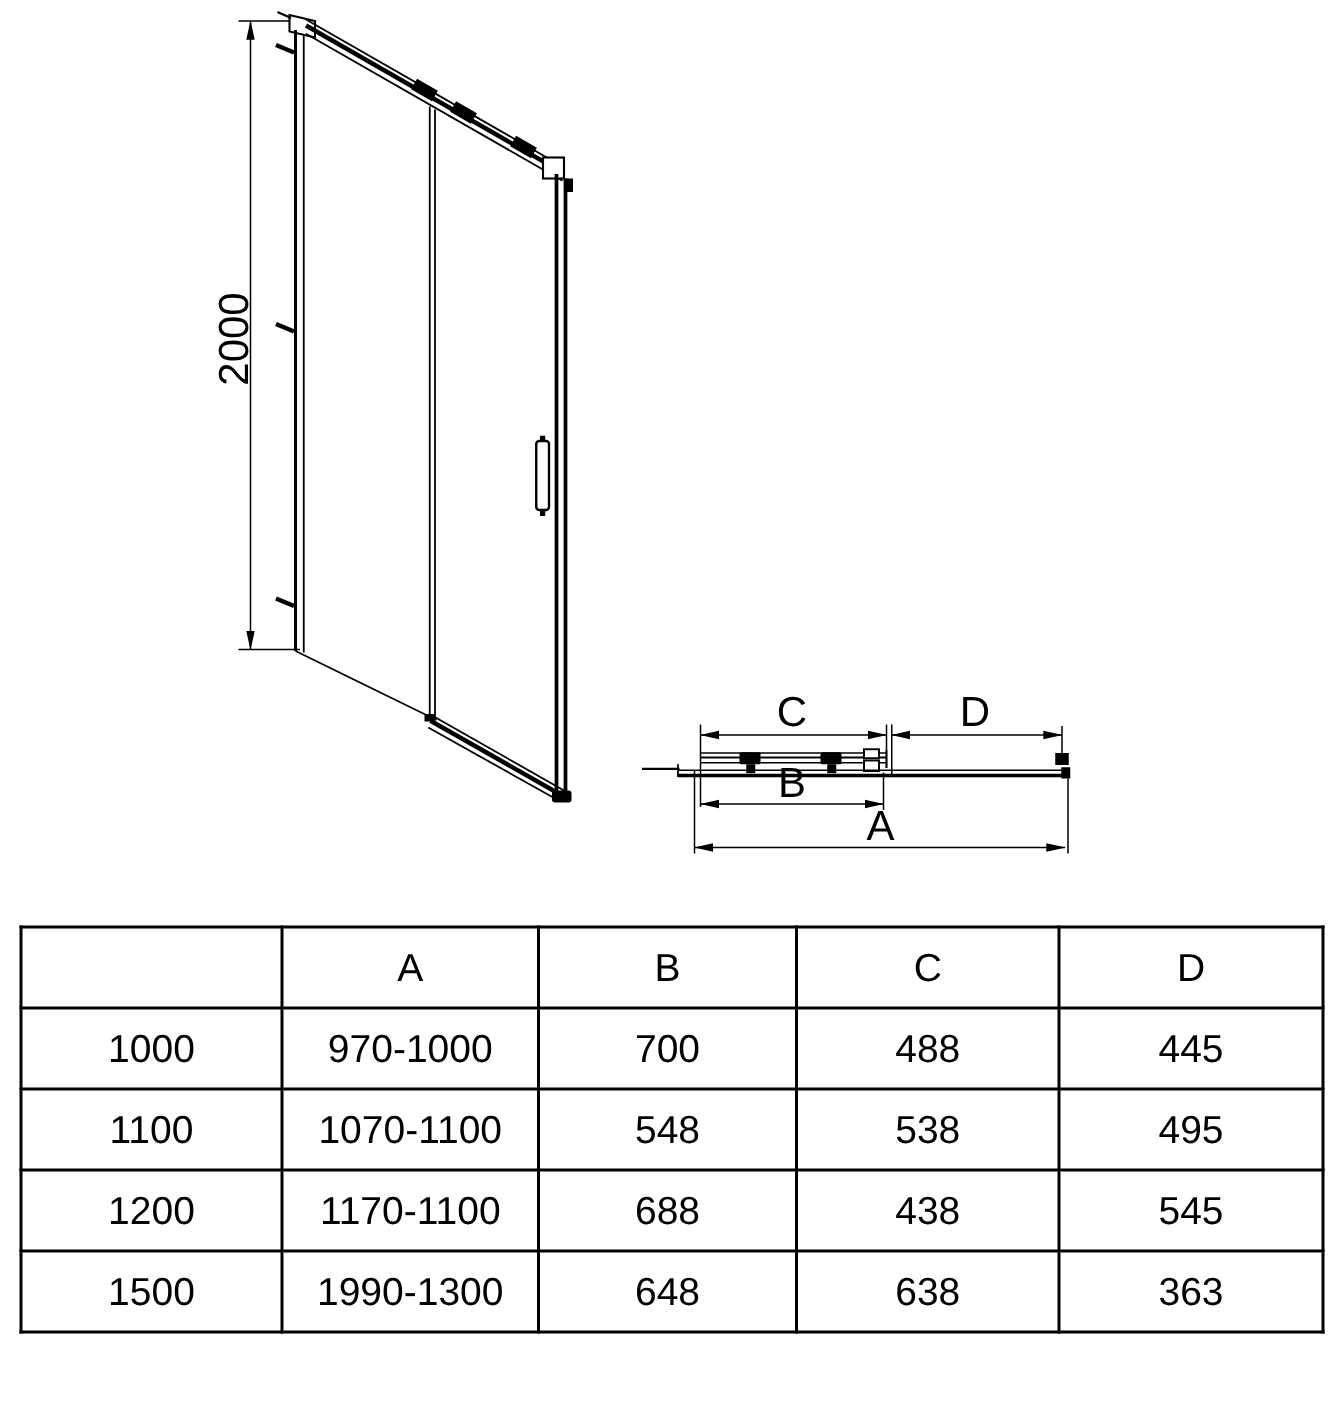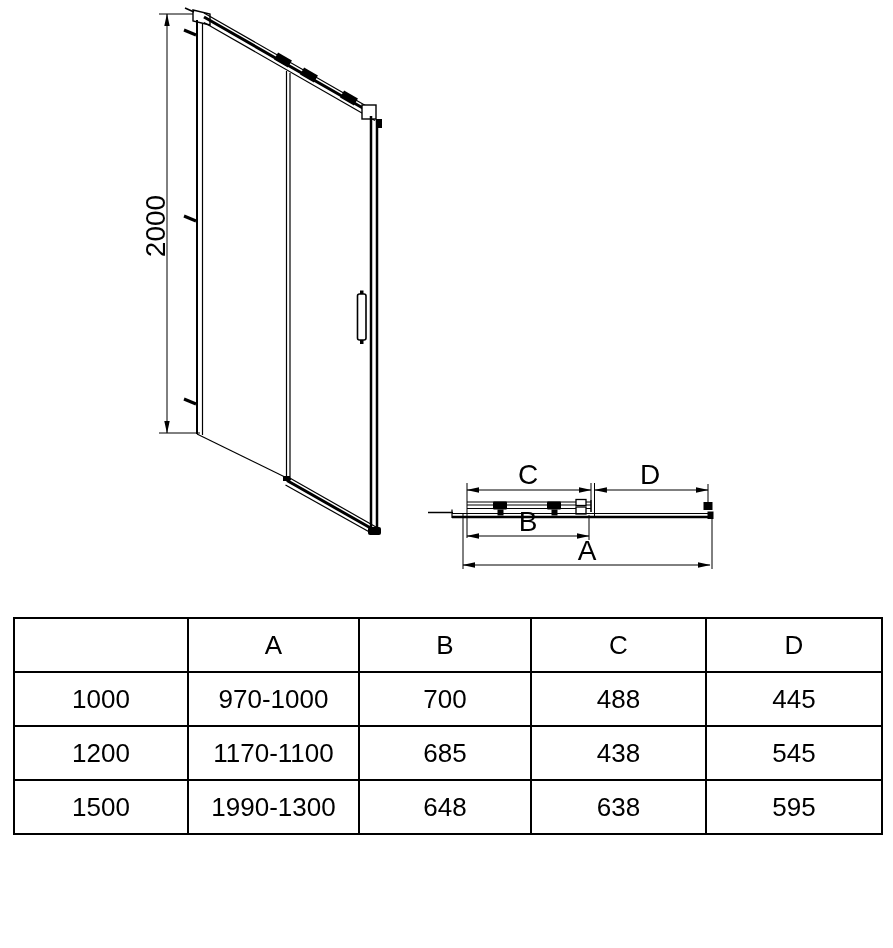--- a/index.html
+++ b/index.html
@@ -170,27 +170,34 @@
       <td>D</td>
     </tr>
     <tr>
       <td>1000</td>
       <td>970-1000</td>
       <td>700</td>
       <td>488</td>
       <td>445</td>
     </tr>
     <tr>
+      <td>1100</td>
+      <td>1070-1100</td>
+      <td>548</td>
+      <td>538</td>
+      <td>495</td>
+    </tr>
+    <tr>
       <td>1200</td>
       <td>1170-1100</td>
-      <td>685</td>
+      <td>688</td>
       <td>438</td>
       <td>545</td>
     </tr>
     <tr>
       <td>1500</td>
       <td>1990-1300</td>
       <td>648</td>
       <td>638</td>
-      <td>595</td>
+      <td>363</td>
     </tr>
   </tbody>
 </table>
 
 </body></html>

